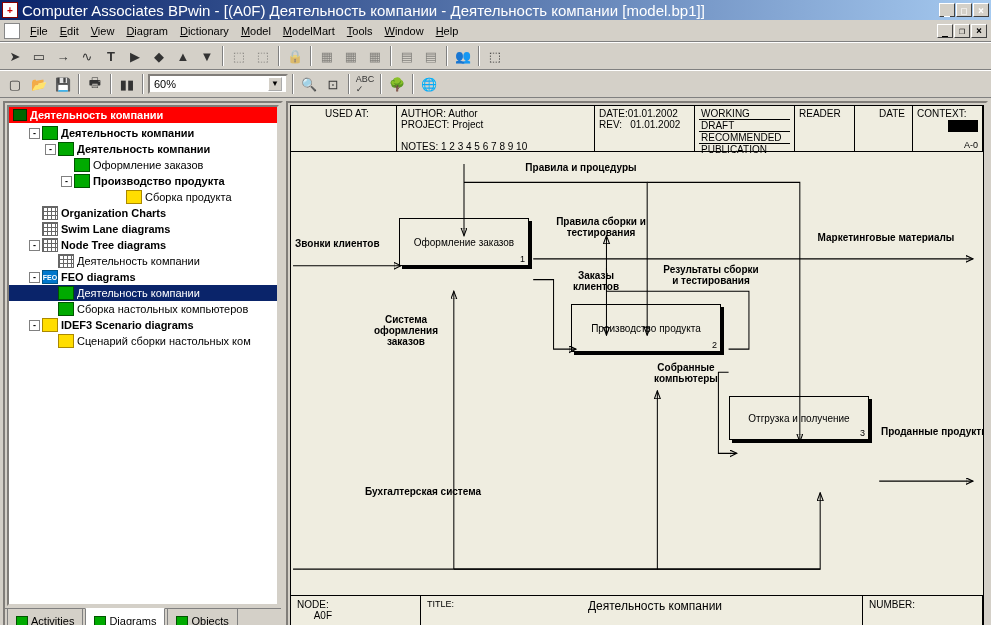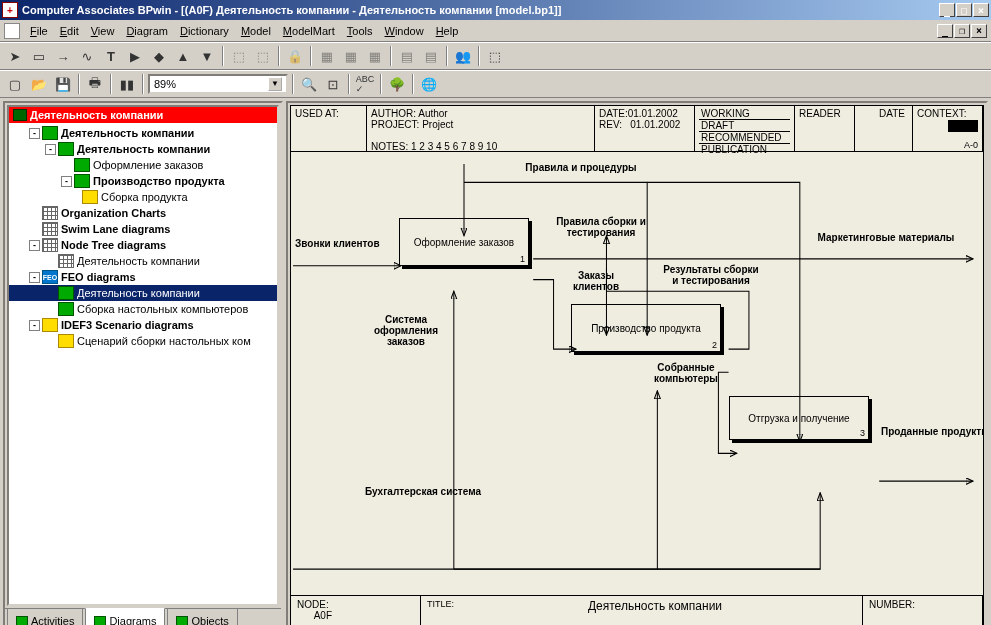--- a/index.html
+++ b/index.html
@@ -1,20 +1,20 @@
 <!DOCTYPE html>
 <html><head>
 <meta charset="utf-8">
 <style>
 * { box-sizing: border-box; margin: 0; padding: 0; font-family: "Tahoma", sans-serif; }
 body { background: #d4d0c8; width: 991px; height: 625px; overflow: hidden; font-size: 11px; }
 
 .titlebar { background: linear-gradient(to right, #0a246a, #a6caf0); height: 20px; display: flex; align-items: center; padding: 0 2px; color: white; }
 .titlebar .icon { width: 16px; height: 16px; background: white; border: 1px solid #800; margin-right: 4px; display:flex; align-items:center; justify-content:center; color:#c00; font-weight:bold; font-size:10px;}
-.titlebar .title { flex: 1; font-weight: bold; font-size: 11px; }
+.titlebar .title { flex: 1; font-weight: normal; font-size: 15px; }
 .titlebar .winbtns { display: flex; gap: 1px; }
 .winbtn { width: 16px; height: 14px; background: #d4d0c8; border: 1px solid; border-color: #fff #404040 #404040 #fff; display: flex; align-items: center; justify-content: center; font-family: monospace; font-size: 10px; font-weight:bold; cursor: pointer; }
 
 .menubar { background: #d4d0c8; height: 22px; display: flex; align-items: center; padding: 0 4px; border-bottom: 1px solid #808080; }
 .mdi-icon { width:16px; height:16px; margin-right:4px; background:#fff; border:1px solid #888; display:inline-block;}
 .mdi-btns { margin-left:auto; display:flex; gap:1px;}
 .menu-item { padding: 2px 6px; cursor: pointer; }
 .menu-item u { text-decoration: underline; }
 
 .toolbar-row { background: #d4d0c8; height: 28px; display: flex; align-items: center; padding: 2px 4px; gap: 2px; border-top: 1px solid #fff; border-bottom: 1px solid #808080; }
@@ -42,21 +42,21 @@
 .tree-row.selected { background: #0a246a; color: white; }
 
 .panel-tabs { display: flex; height: 22px; background: #d4d0c8; padding: 0 2px; border-top:1px solid #808080;}
 .panel-tab { padding: 3px 8px 0 8px; border: 1px solid #808080; border-top: none; background: #d4d0c8; margin-right: 2px; cursor: pointer; display:flex; align-items:center; gap:3px; border-radius: 0 0 3px 3px;}
 .panel-tab.active { background: #fff; font-weight:normal; border-top:1px solid #fff; margin-top:-1px;}
 .panel-tab .ticon-sm { width:12px; height:10px; background:#0a0; border:1px solid #050;}
 
 .diagram-panel { flex: 1; background: #d4d0c8; border: 2px inset #d4d0c8; display:flex; flex-direction:column;}
 .diagram-canvas { flex:1; background: #efede0; margin:2px; border: 1px solid #000; position: relative; overflow:hidden;}
 
-.hdr-table { position:absolute; top:0; left:0; right:0; border-bottom:1px solid #000; font-size:10px; display:flex; height:46px;}
+.hdr-table { position:absolute; top:0; left:0; right:0; border-bottom:1px solid #000; font-size:10px; display:flex; height:46px;padding-left:30px;}
 .hdr-table > div { border-right:1px solid #000; padding:2px 4px;}
 .hdr-c1 { width:76px;}
 .hdr-c2 { flex:1.2;}
 .hdr-c3 { width:100px; text-align:left;}
 .hdr-c4 { width:100px; display:flex; flex-direction:column;}
 .hdr-c4 span { border-bottom:1px solid #000; padding:0 2px; flex:1;}
 .hdr-c4 span:last-child{border-bottom:none;}
 .hdr-c5 { width:60px;}
 .hdr-c6 { width:38px;margin-left:20px;}
 .hdr-c7 { width:70px; position:relative;}
@@ -131,21 +131,21 @@
 <div class="toolbar-row">
   <div class="tbtn">▢</div>
   <div class="tbtn">📂</div>
   <div class="tbtn">💾</div>
   <div class="tsep"></div>
   <div class="tbtn">🖶</div>
   <div class="tsep"></div>
   <div class="tbtn">▮▮</div>
   <div class="tsep"></div>
   <div class="zoom-combo">
-    <span>89%</span>
+    <span>60%</span>
     <span class="arrow">▼</span>
   </div>
   <div class="tsep"></div>
   <div class="tbtn">🔍</div>
   <div class="tbtn">⊡</div>
   <div class="tsep"></div>
   <div class="tbtn">
       <span style="font-size:9px">ABC<br>✓</span>
     </div>
   <div class="tsep"></div>
@@ -176,21 +176,21 @@
           <div class="tree-row" style="padding-left: 52px;">
             <span class="noexp"></span>
             <span class="ticon green"></span>
             <span>Оформление заказов</span>
           </div>
           <div class="tree-row bold" style="padding-left: 52px;">
             <span class="expander">-</span>
             <span class="ticon green"></span>
             <span>Производство продукта</span>
           </div>
-          <div class="tree-row" style="padding-left: 60px;">
+          <div class="tree-row" style="padding-left: 104px;">
             <span class="noexp"></span>
             <span class="ticon yellow"></span>
             <span>Сборка продукта</span>
           </div>
           <div class="tree-row bold" style="padding-left: 20px;">
             <span class="noexp"></span>
             <span class="ticon grid"></span>
             <span>Organization Charts</span>
           </div>
           <div class="tree-row bold" style="padding-left: 20px;">

